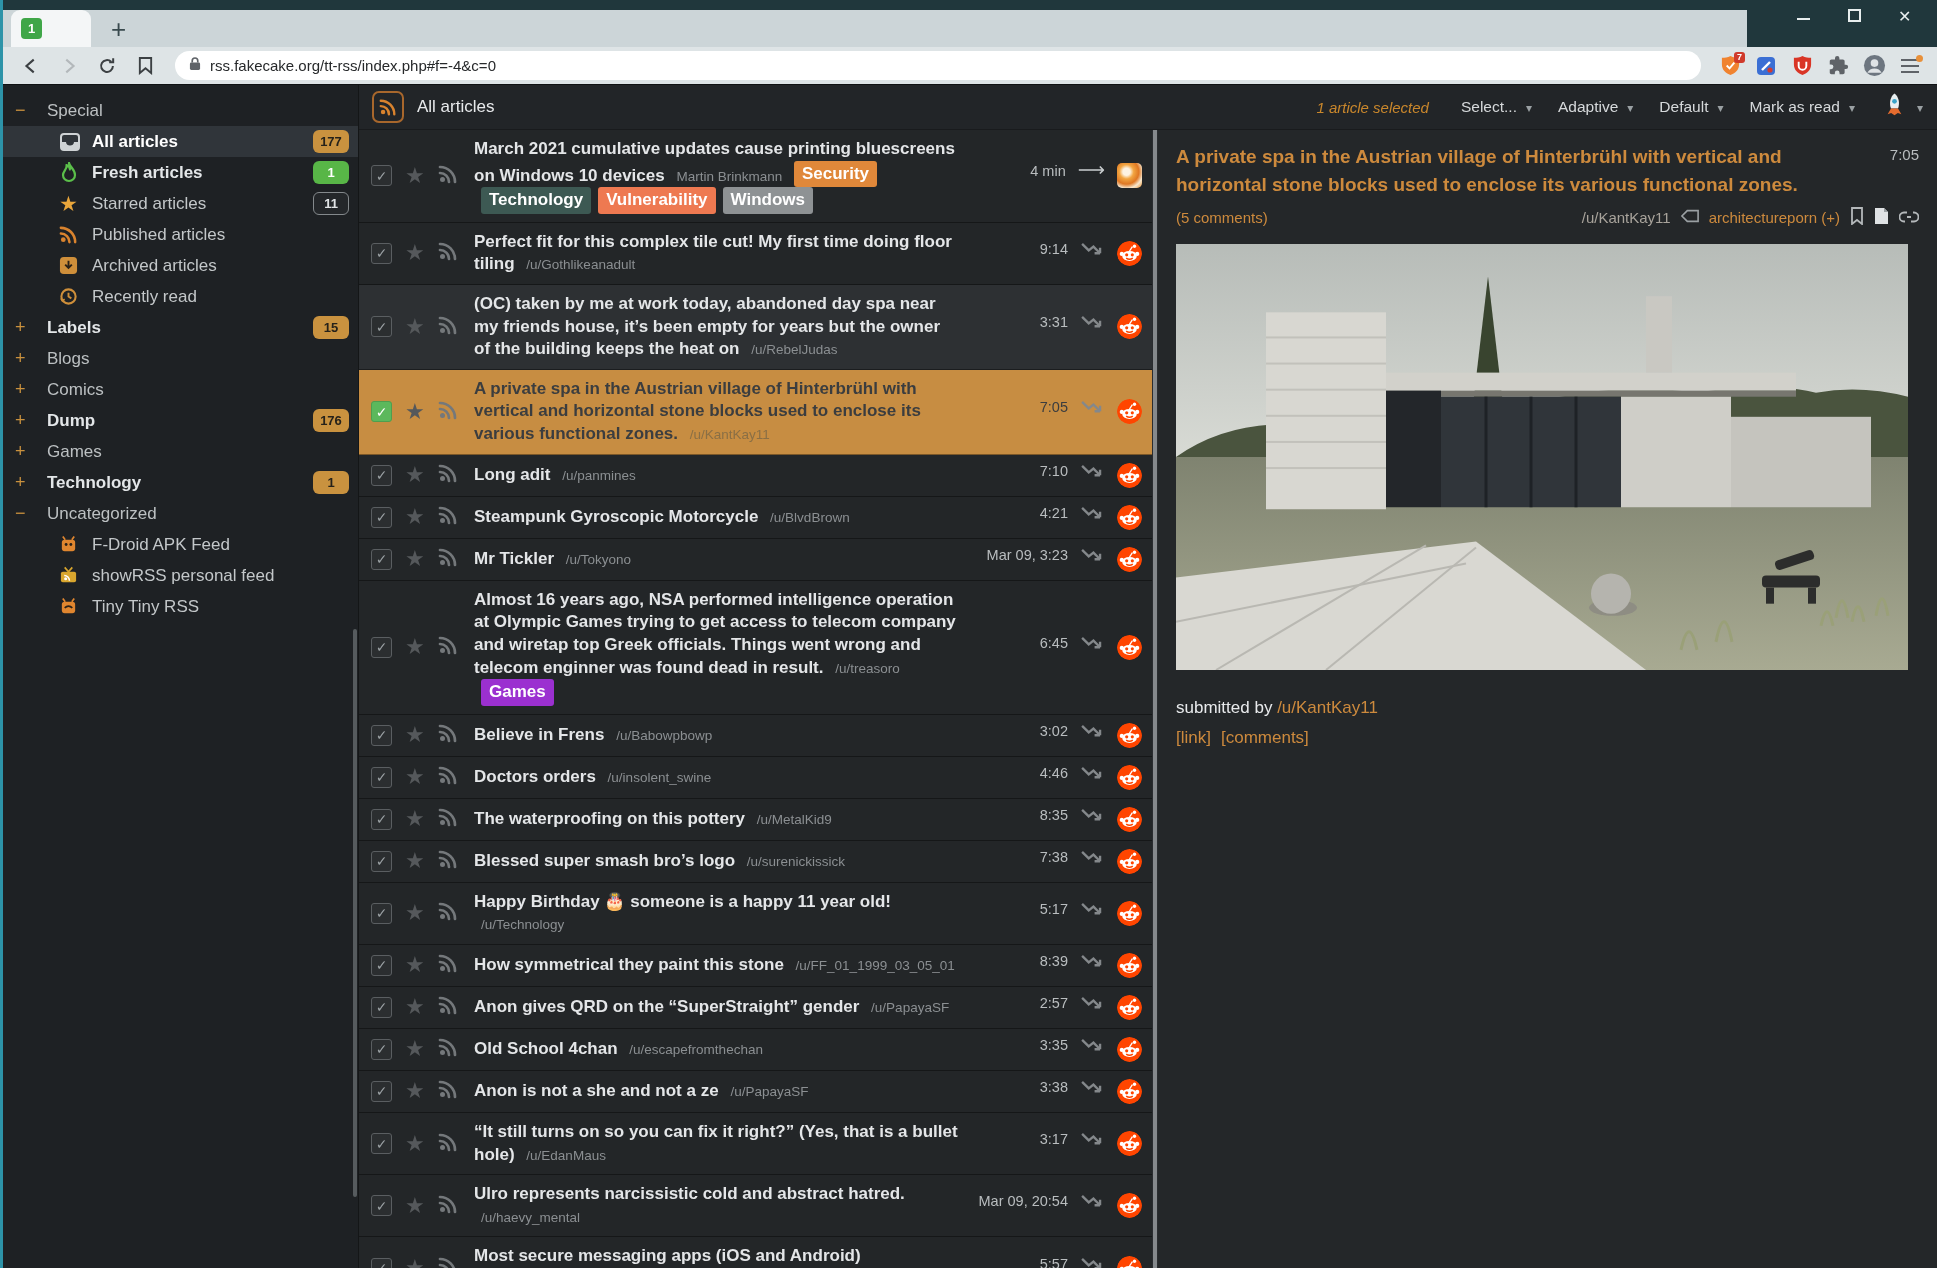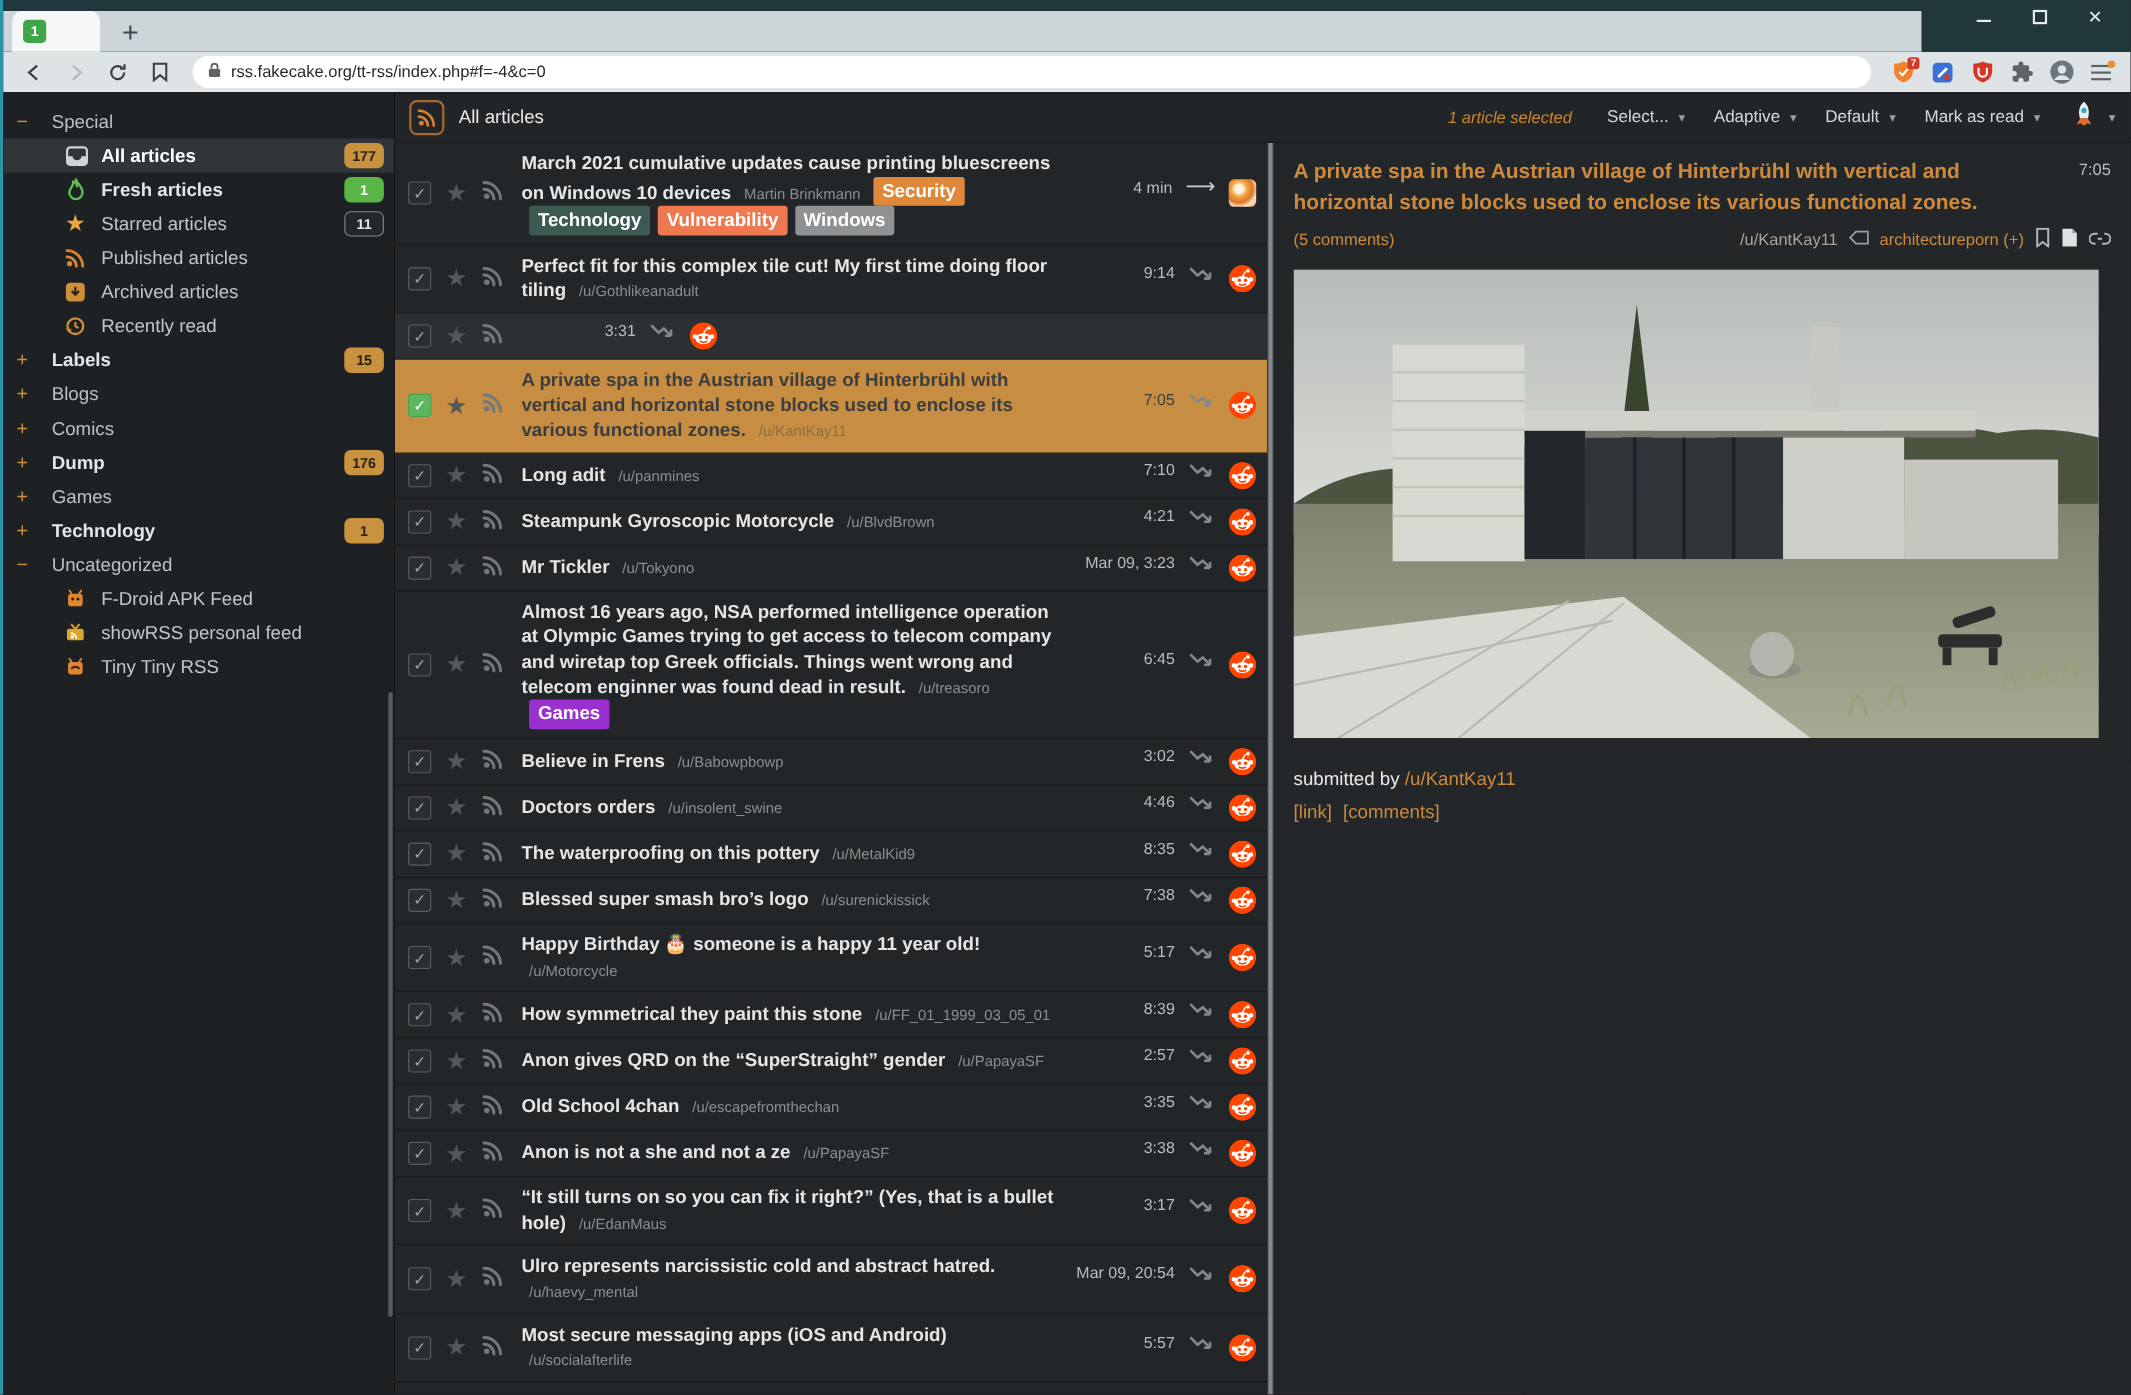--- a/index.html
+++ b/index.html
@@ -468,20 +468,25 @@
   </div>
               <div class="row alt">
     <div class="row-icons">
       <span class="chk"></span>
       <span class="star"></span>
       <span class="rssw"><svg width="20" height="20" viewBox="0 0 20 20">
                       <circle cx="4.5" cy="15.5" r="2.5" fill="#74787b"></circle>
                       <path d="M2 9 a9 9 0 0 1 9 9 M2 3 a15 15 0 0 1 15 15" stroke="#74787b" stroke-width="2.7" fill="none" stroke-linecap="round"></path>
                     </svg></span>
     </div>
+    <div class="row-text">
+      <span class="rt-title">(OC) taken by me at work today, abandoned day spa near my friends house, it’s been empty for years but the owner of the building keeps the heat on</span>
+      <span class="rt-author">/u/RebelJudas</span>
+      <span class="rt-tags"></span>
+    </div>
     <div class="row-meta">
       <span class="time">3:31</span>
       <span class="meta-icon">
                     <svg width="25" height="17" viewBox="0 0 26 18">
                       <path d="M2 3 L9 10 L14 6 L21 13" stroke="#84888b" stroke-width="2.5" fill="none"></path>
                       <path d="M21 13 H15.2 M21 13 V7.2" stroke="#84888b" stroke-width="2.5" fill="none"></path>
                     </svg>
                   </span>
       <span class="fav">
                     <svg width="25" height="25" viewBox="0 0 24 24">
@@ -875,21 +880,21 @@
     <div class="row-icons">
       <span class="chk"></span>
       <span class="star"></span>
       <span class="rssw"><svg width="20" height="20" viewBox="0 0 20 20">
                       <circle cx="4.5" cy="15.5" r="2.5" fill="#74787b"></circle>
                       <path d="M2 9 a9 9 0 0 1 9 9 M2 3 a15 15 0 0 1 15 15" stroke="#74787b" stroke-width="2.7" fill="none" stroke-linecap="round"></path>
                     </svg></span>
     </div>
     <div class="row-text">
       <span class="rt-title">Happy Birthday 🎂 someone is a happy 11 year old!</span>
-      <span class="rt-author">/u/Motorcycle</span>
+      <span class="rt-author">/u/Technology</span>
       <span class="rt-tags"></span>
     </div>
     <div class="row-meta">
       <span class="time">5:17</span>
       <span class="meta-icon">
                     <svg width="25" height="17" viewBox="0 0 26 18">
                       <path d="M2 3 L9 10 L14 6 L21 13" stroke="#84888b" stroke-width="2.5" fill="none"></path>
                       <path d="M21 13 H15.2 M21 13 V7.2" stroke="#84888b" stroke-width="2.5" fill="none"></path>
                     </svg>
                   </span>

